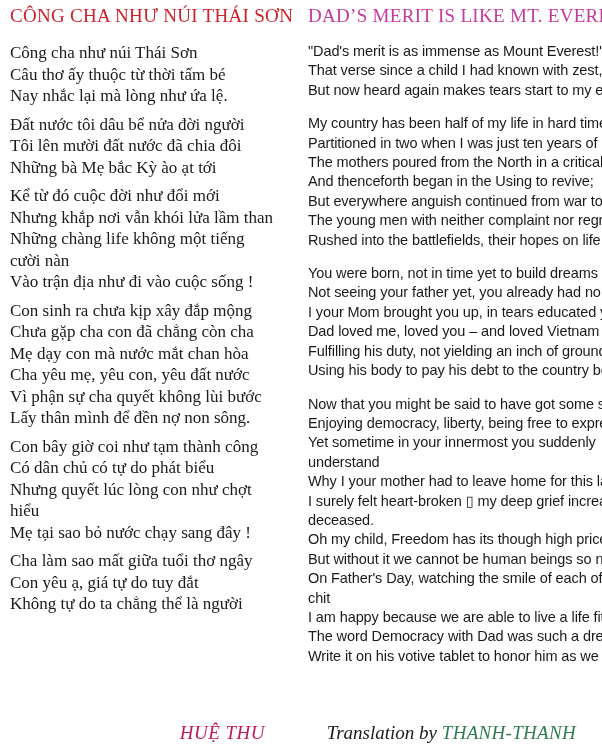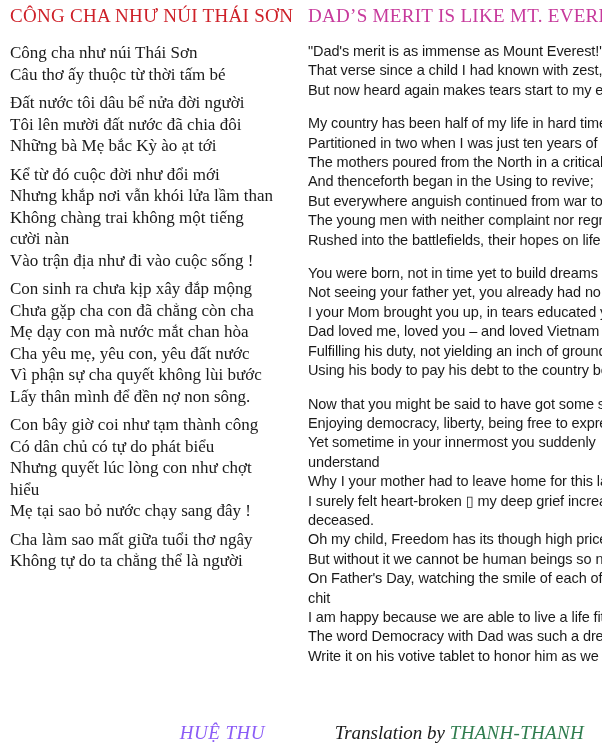--- a/index.html
+++ b/index.html
@@ -57,68 +57,70 @@
     width: 255px;
     text-align: right;
     font-family: "Liberation Serif", serif;
     font-style: italic;
     font-size: 19px;
     letter-spacing: 0.5px;
   }
   .credit {
     position: absolute;
     bottom: 10px;
-    right: 18px;
+    right: 26px;
     font-family: "Liberation Serif", serif;
     font-style: italic;
     font-size: 19px;
   }
   .credit .credit-name { letter-spacing: 0.3px; }
 </style>
 </head>
 <body>
 
 <div class="page">
 
   <div class="col col-left">
     <h1 class="title" style="color: rgb(206, 33, 41);">CÔNG CHA NHƯ NÚI THÁI SƠN</h1>
     <div class="poem-left" id="left-poem">
         <div class="stanza">
           <p class="line">Công cha như núi Thái Sơn</p>
           <p class="line">Câu thơ ấy thuộc từ thời tấm bé</p>
+          <p class="line">Nay nhắc lại mà lòng như ứa lệ.</p>
         </div>
         <div class="stanza">
           <p class="line">Đất nước tôi dâu bể nửa đời người</p>
           <p class="line">Tôi lên mười đất nước đã chia đôi</p>
           <p class="line">Những bà Mẹ bắc Kỳ ào ạt tới</p>
         </div>
         <div class="stanza">
           <p class="line">Kể từ đó cuộc đời như đổi mới</p>
           <p class="line">Nhưng khắp nơi vẫn khói lửa lầm than</p>
-          <p class="line">Không chàng trai không một tiếng</p>
+          <p class="line">Những chàng life không một tiếng</p>
           <p class="line">cười nàn</p>
           <p class="line">Vào trận địa như đi vào cuộc sống !</p>
         </div>
         <div class="stanza">
           <p class="line">Con sinh ra chưa kịp xây đắp mộng</p>
           <p class="line">Chưa gặp cha con đã chẳng còn cha</p>
           <p class="line">Mẹ dạy con mà nước mắt chan hòa</p>
           <p class="line">Cha yêu mẹ, yêu con, yêu đất nước</p>
           <p class="line">Vì phận sự cha quyết không lùi bước</p>
           <p class="line">Lấy thân mình để đền nợ non sông.</p>
         </div>
         <div class="stanza">
           <p class="line">Con bây giờ coi như tạm thành công</p>
           <p class="line">Có dân chủ có tự do phát biểu</p>
           <p class="line">Nhưng quyết lúc lòng con như chợt</p>
           <p class="line">hiểu</p>
           <p class="line">Mẹ tại sao bỏ nước chạy sang đây !</p>
         </div>
         <div class="stanza">
           <p class="line">Cha làm sao mất giữa tuổi thơ ngây</p>
+          <p class="line">Con yêu ạ, giá tự do tuy đắt</p>
           <p class="line">Không tự do ta chẳng thể là người</p>
         </div>
       </div>
   </div>
 
   <div class="col col-right">
     <h1 class="title" style="color: rgb(199, 58, 156);">DAD’S MERIT IS LIKE MT. EVEREST</h1>
     <div class="poem-right" id="right-poem">
         <div class="stanza">
           <p class="line">"Dad's merit is as immense as Mount Everest!"</p>
@@ -154,19 +156,19 @@
           <p class="line">But without it we cannot be human beings so nice.</p>
           <p class="line">On Father's Day, watching the smile of each of your</p>
           <p class="line">chit</p>
           <p class="line">I am happy because we are able to live a life fit.</p>
           <p class="line">The word Democracy with Dad was such a dream:</p>
           <p class="line">Write it on his votive tablet to honor him as we mean.</p>
         </div>
       </div>
   </div>
 
-  <div class="signature" style="color: #8b5cf6; text-align: right;">HUỆ THU</div>
+  <div class="signature" style="color: #be185d; text-align: right;">HUỆ THU</div>
 
   <div class="credit">
     <span>Translation by </span><span class="credit-name" style="color: rgb(47, 125, 78);">THANH-THANH</span>
   </div>
 
 </div>
 
 </body></html>

